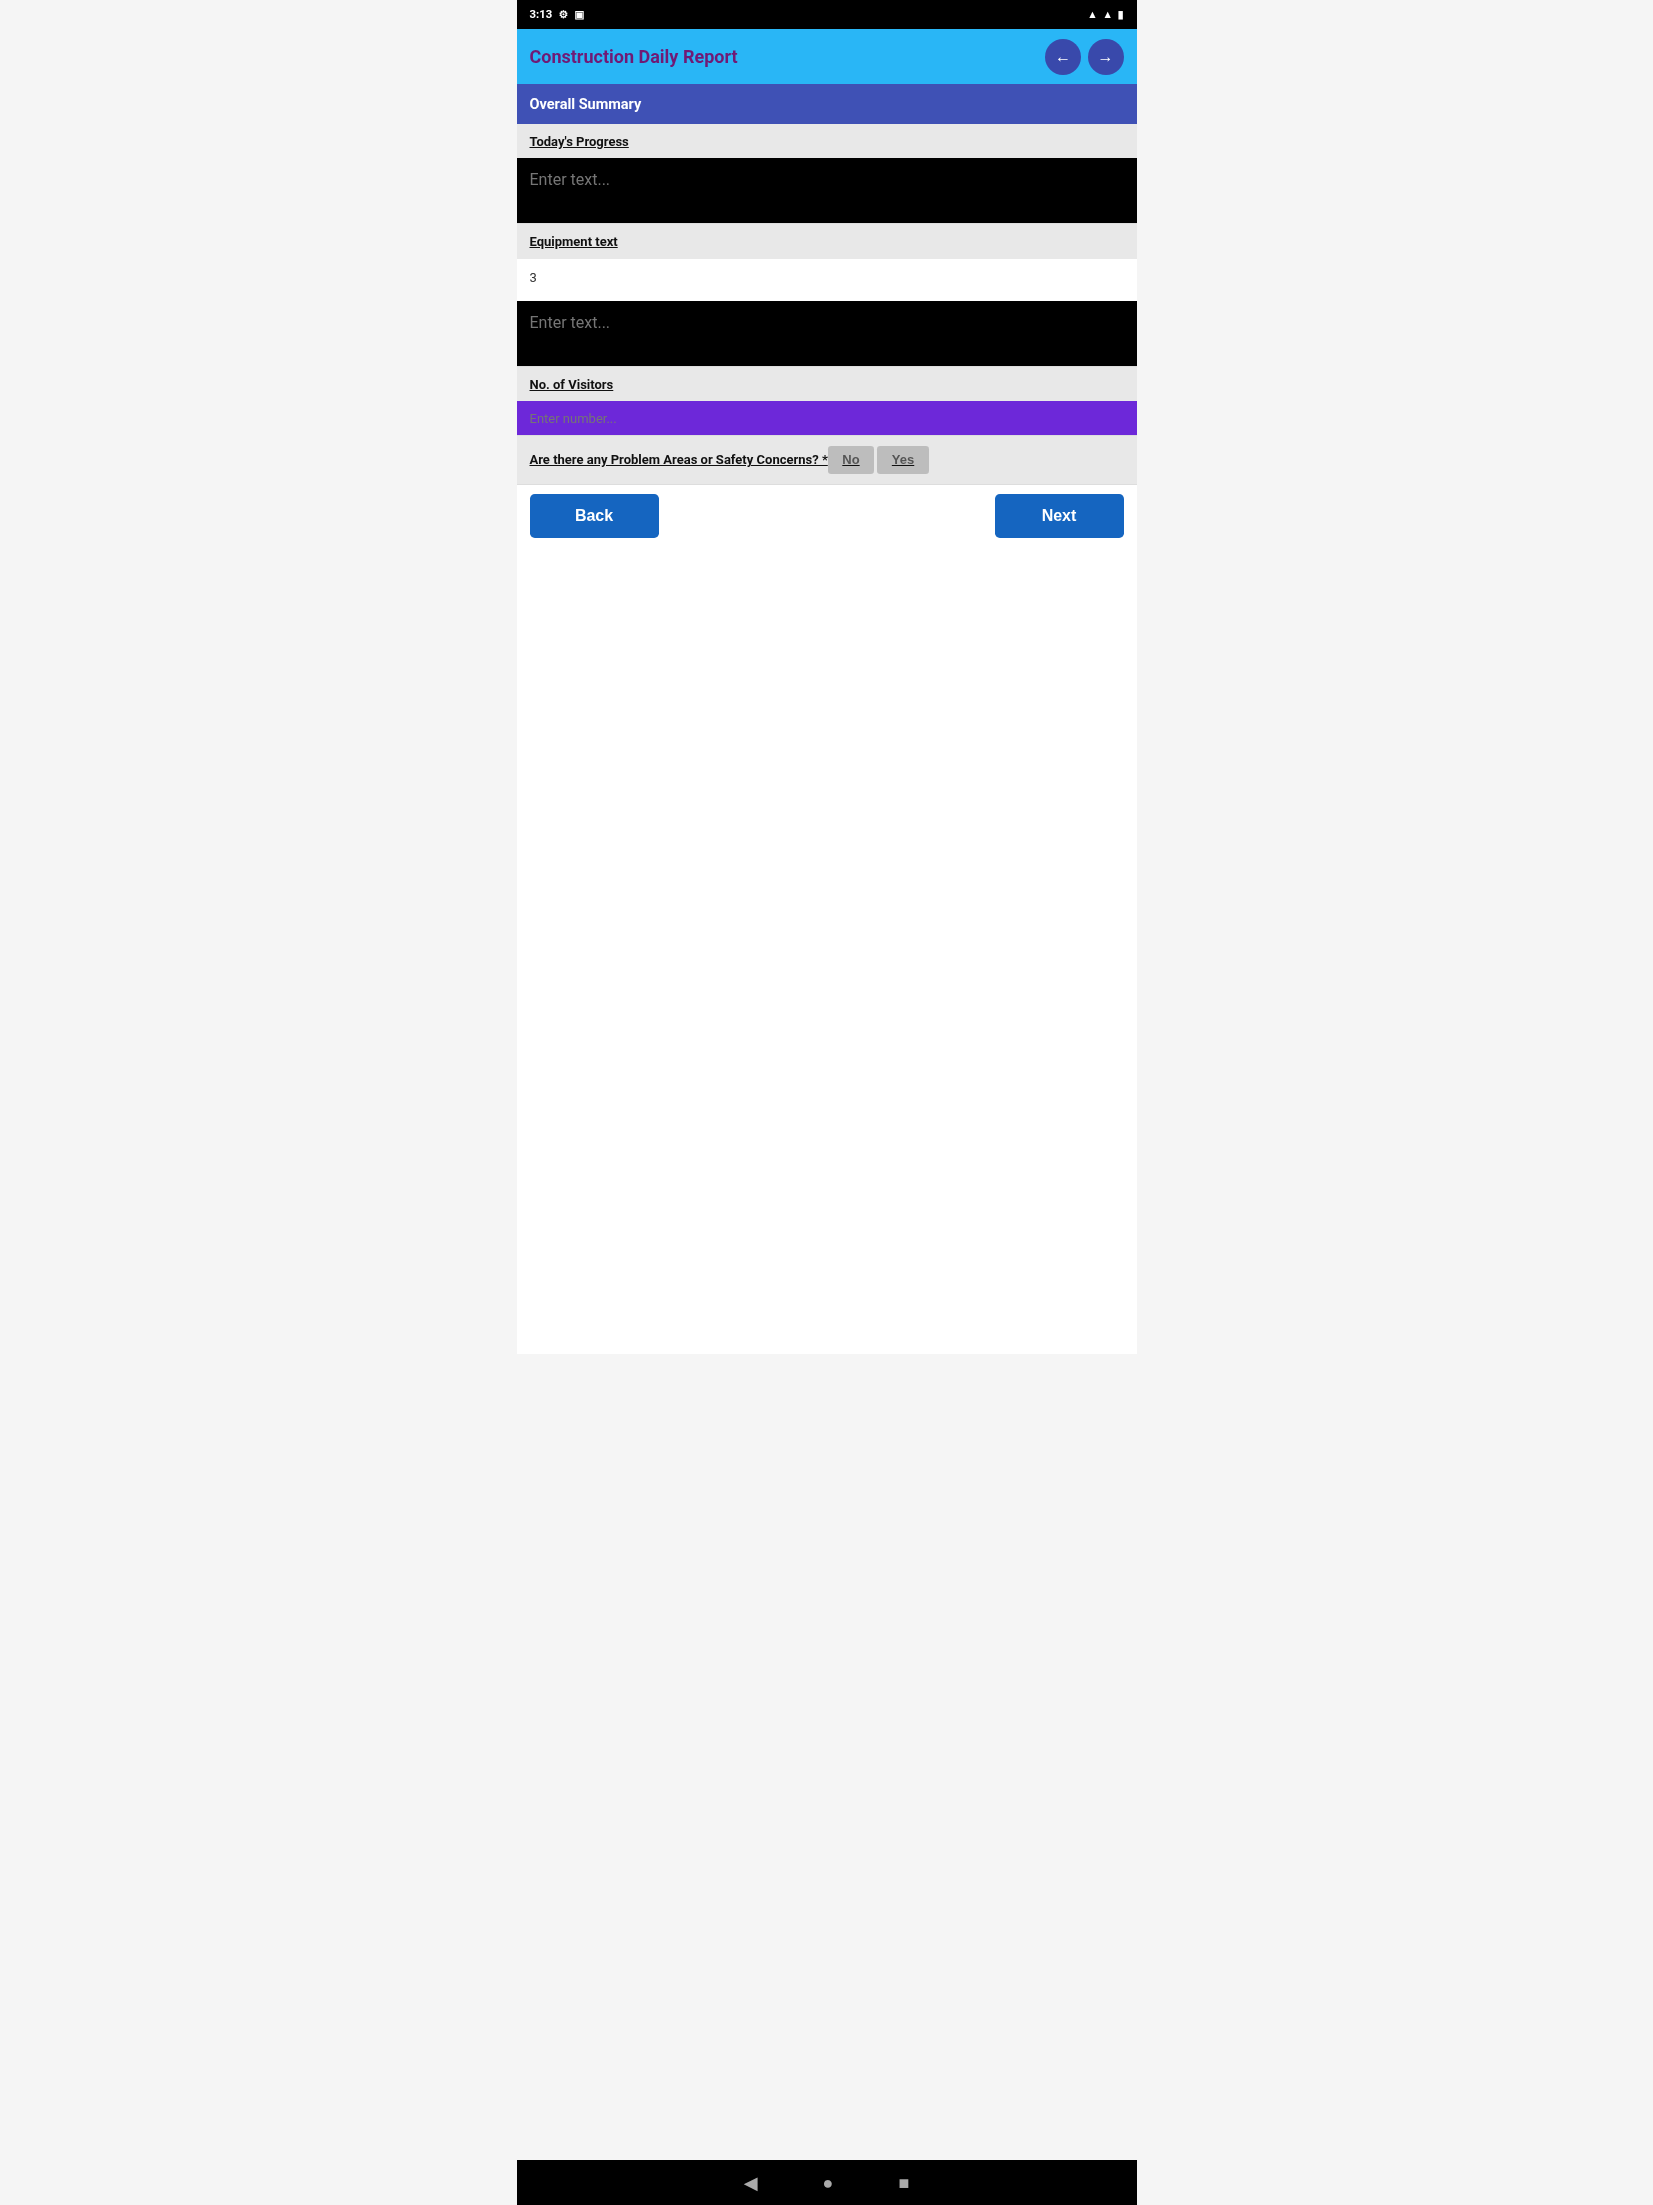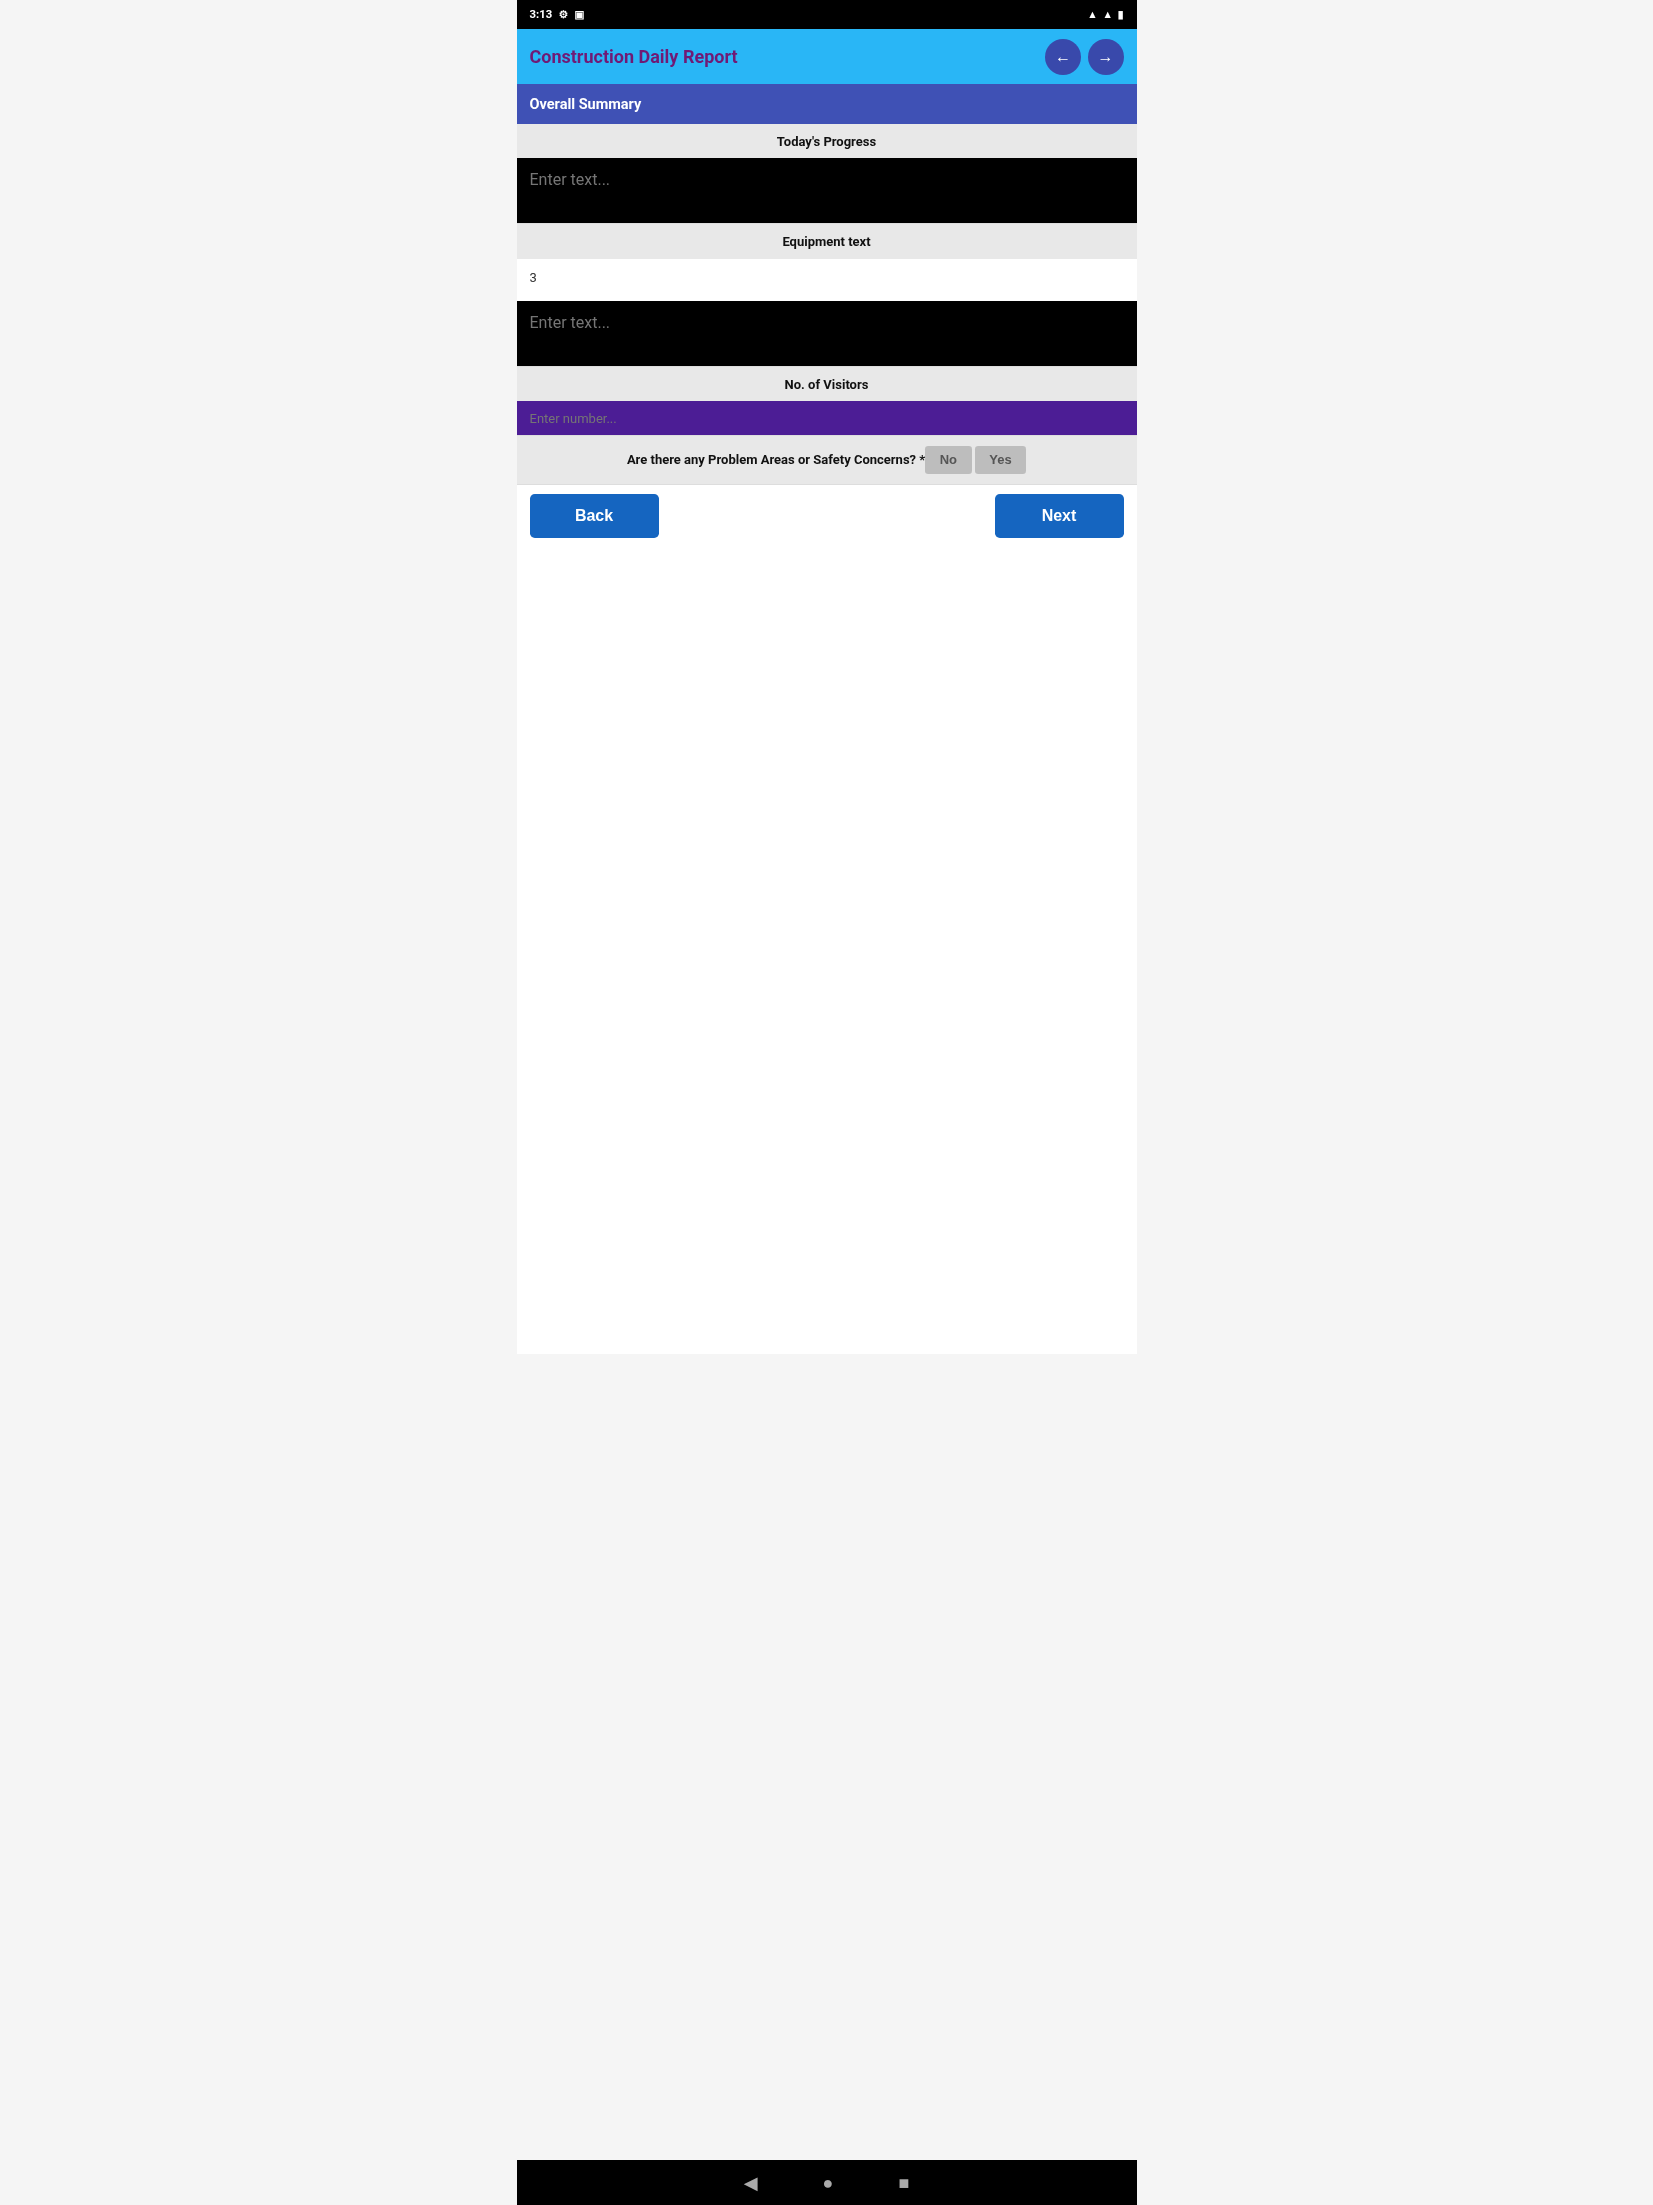--- a/index.html
+++ b/index.html
@@ -96,40 +96,41 @@
 
     
     .field-label-row {
       background: #e8e8e8;
       padding: 9.7px 13px;
       font-size: 13px;
       font-weight: bold;
       color: #111;
       display: flex;
       align-items: center;
-      justify-content: center;
+      justify-content: flex-start;
+      text-decoration: underline;
     }
 
     
     .field-input {
       background: #000000;
       padding: 11.3px 13px;
       width: 100%;
       border: none;
       outline: none;
       font-size: 16px;
       color: #aaa;
       resize: none;
       font-family: inherit;
       min-height: 65px;
       display: block;
     }
 
     .field-input-number {
-      background: #4c1d95;
+      background: #6d28d9;
       padding: 11.3px 13px;
       width: 100%;
       border: none;
       outline: none;
       font-size: 13px;
       color: #aaa;
       font-family: inherit;
       height: 34px;
       display: block;
     }

